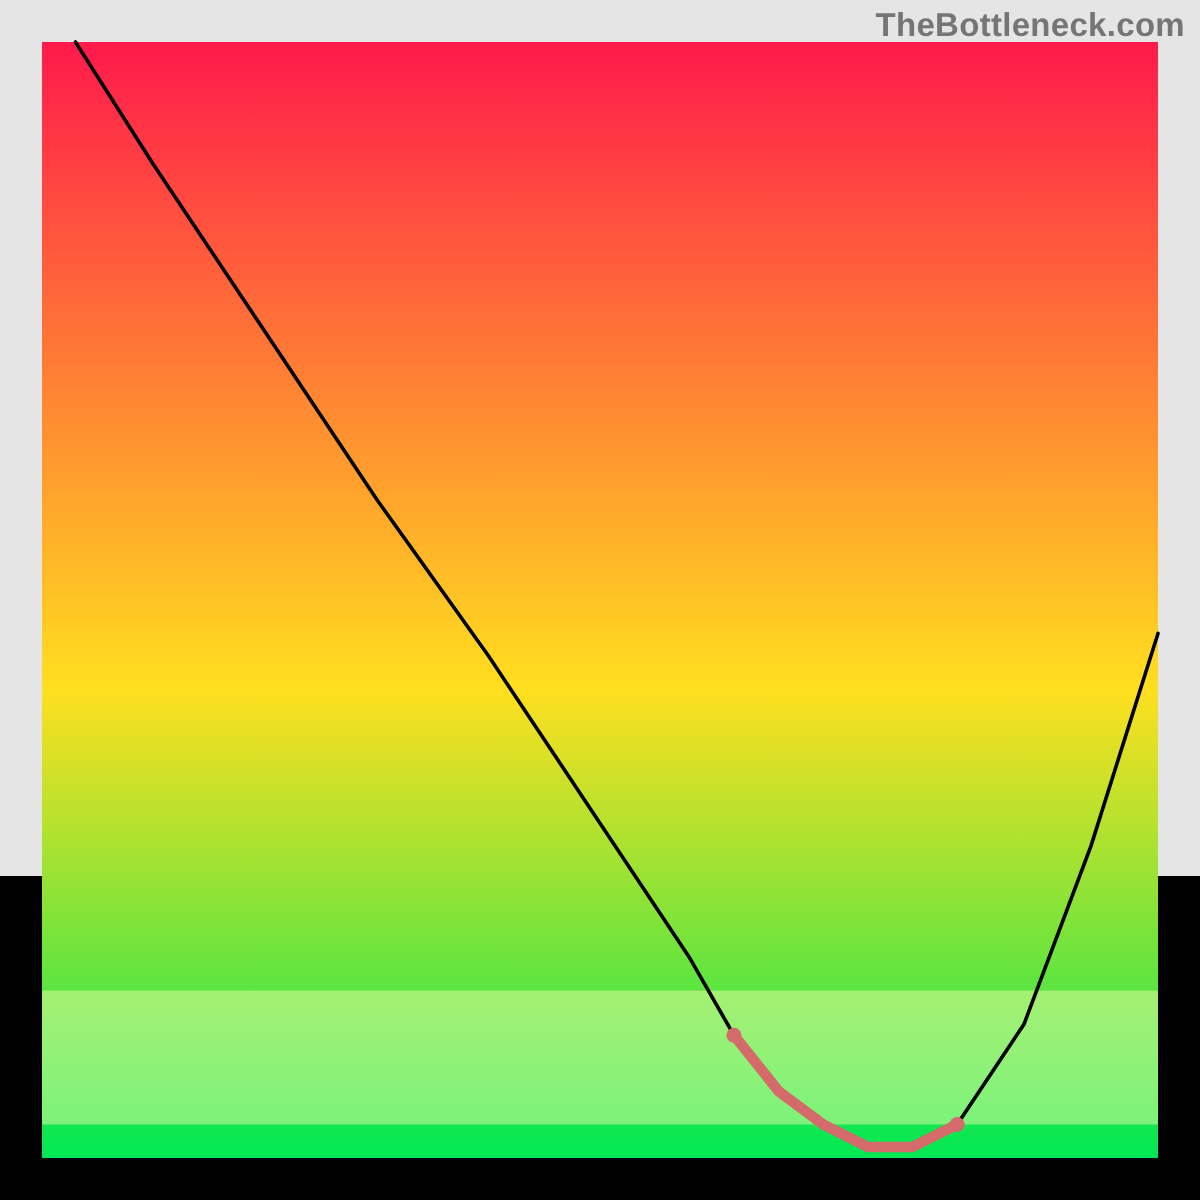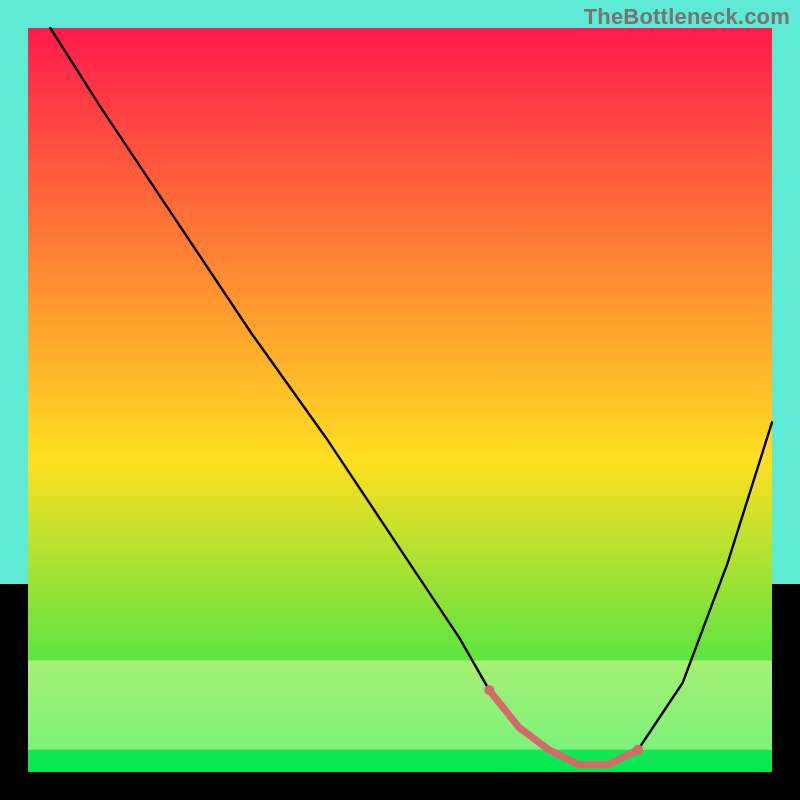--- a/index.html
+++ b/index.html
@@ -7,21 +7,21 @@
     padding: 0;
     width: 800px;
     height: 800px;
     background: #000;
     overflow: hidden;
   }
   .stage {
     position: relative;
     width: 800px;
     height: 584px;
-    background: #5eead4;
+    background: #e5e5e5;
   }
   .watermark {
     position: absolute;
     top: 4px;
     right: 10px;
     font-family: Arial, Helvetica, sans-serif;
     font-size: 22px;
     font-weight: 600;
     color: #757575;
     letter-spacing: 0.2px;

